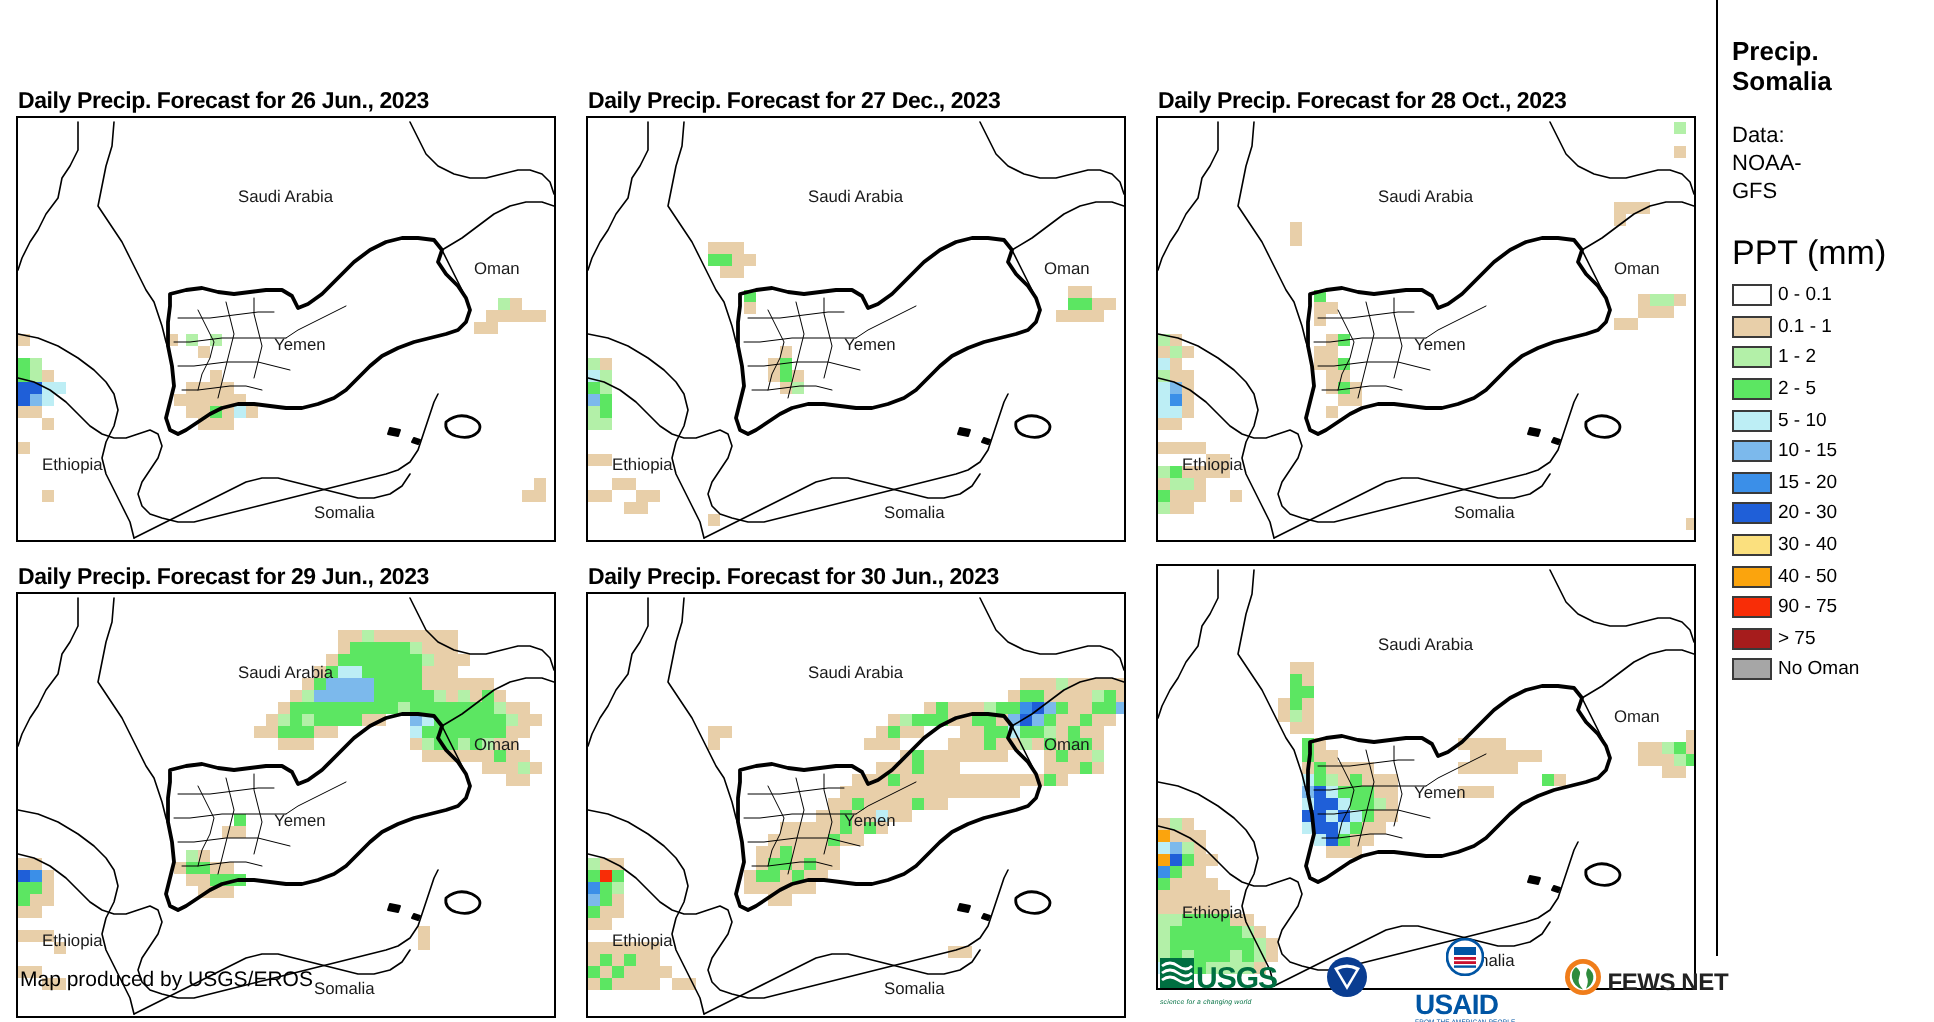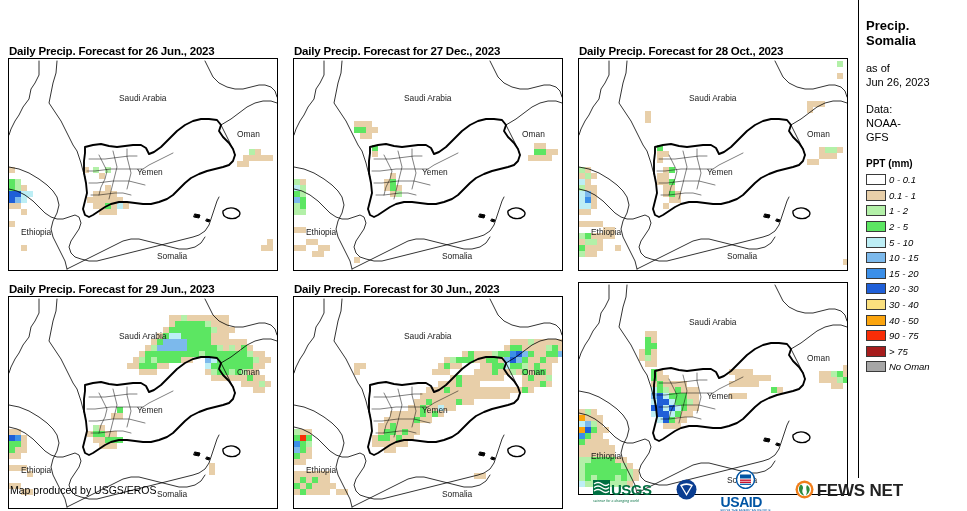--- a/index.html
+++ b/index.html
@@ -62,68 +62,67 @@
     color:#000;
     margin-top:18px;
   }
   .sb-block {
     font-size:11px;
     line-height:14px;
     color:#000;
     margin-top:13px;
   }
   .legend-title {
-    font-size:10px;
-    font-weight:bold;
+    font-size:17px;
+    font-weight:normal;
     color:#000;
     margin-top:14px;
     margin-bottom:3px;
   }
   .legend-row {
     display:flex;
     align-items:center;
     height:15.6px;
   }
   .swatch {
     width:20px; height:11px;
     border:1px solid #3a3a3a;
     flex:0 0 auto;
   }
   .legend-label {
     font-size:9.5px;
     color:#000;
     margin-left:3px;
     white-space:nowrap;
-    font-style:italic;
   }
 
   
   .footer-credit {
     position:absolute;
     left:10px; top:484px;
     font-size:10.5px;
     color:#000;
   }
   .logos {
     position:absolute;
-    left:593px; top:478px;
+    left:580px; top:478px;
     display:flex;
     align-items:center;
     gap:24px;
     height:26px;
   }
   .logo-usgs { display:flex; flex-direction:column; align-items:flex-start; }
   .logo-usgs-main { display:flex; align-items:center; gap:1px; }
   .usgs-word { font-size:15px; font-weight:bold; color:#006f41; letter-spacing:-0.5px; line-height:15px; }
   .usgs-tag { font-size:3.4px; color:#006f41; font-style:italic; line-height:4px; letter-spacing:0.1px; }
   .usaid-word { font-size:14px; font-weight:bold; color:#0055a4; letter-spacing:-0.4px; line-height:14px; }
   .usaid-tag { font-size:3.2px; color:#0055a4; line-height:4px; letter-spacing:0.1px; }
   .logo-usaid { display:flex; align-items:center; gap:2px;flex-direction:column; }
   .usaid-text { display:flex; flex-direction:column; align-items:flex-start; }
-  .fews-word { font-size:17px; font-weight:bold; color:#222; letter-spacing:-0.2px; }
+  .fews-word { font-size:12px; font-weight:bold; color:#222; letter-spacing:-0.2px; }
   .logo-fews { display:flex; align-items:center; gap:3px; }
 </style>
 </head>
 <body>
 
 <div class="sheet">
 
   <div class="grid">
       <div class="panel" style="left: 0px; top: 4px;">
         <div class="panel-title">Daily Precip. Forecast for 26 Jun., 2023</div>
@@ -1104,24 +1103,20 @@
         </div>
       </div>
     </div>
 
   <div class="sidebar">
     <div class="sb-title">
       <div>Precip.</div>
       <div>Somalia</div>
     </div>
     <div class="sb-block">
-      <div>as of</div>
-      <div>Jun 26, 2023</div>
-    </div>
-    <div class="sb-block">
       <div>Data:</div>
       <div>NOAA-</div>
       <div>GFS</div>
     </div>
     <div class="legend-title">PPT (mm)</div>
     <div id="legend-rows">
         <div class="legend-row">
           <span class="swatch" style="background: rgb(255, 255, 255);"></span>
           <span class="legend-label">0 - 0.1</span>
         </div>

